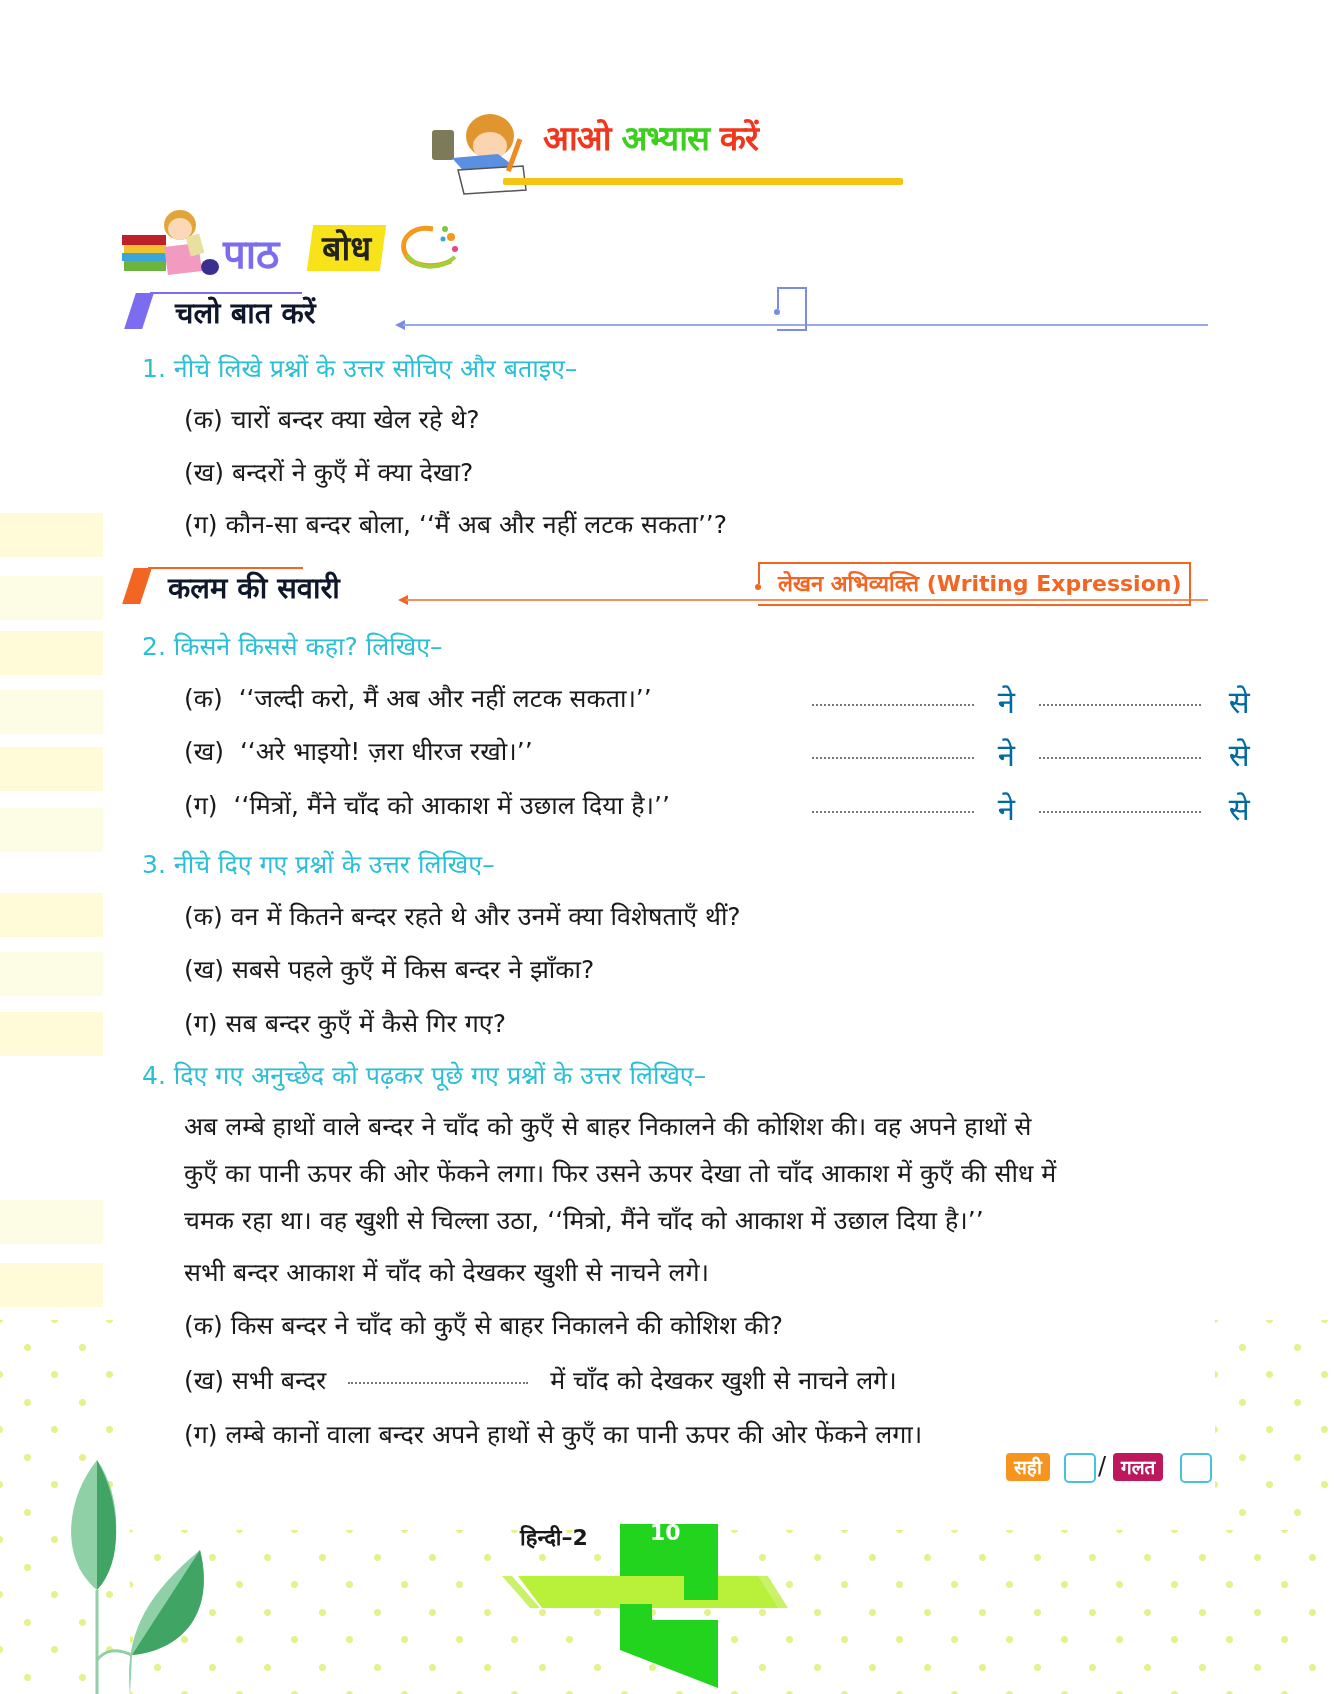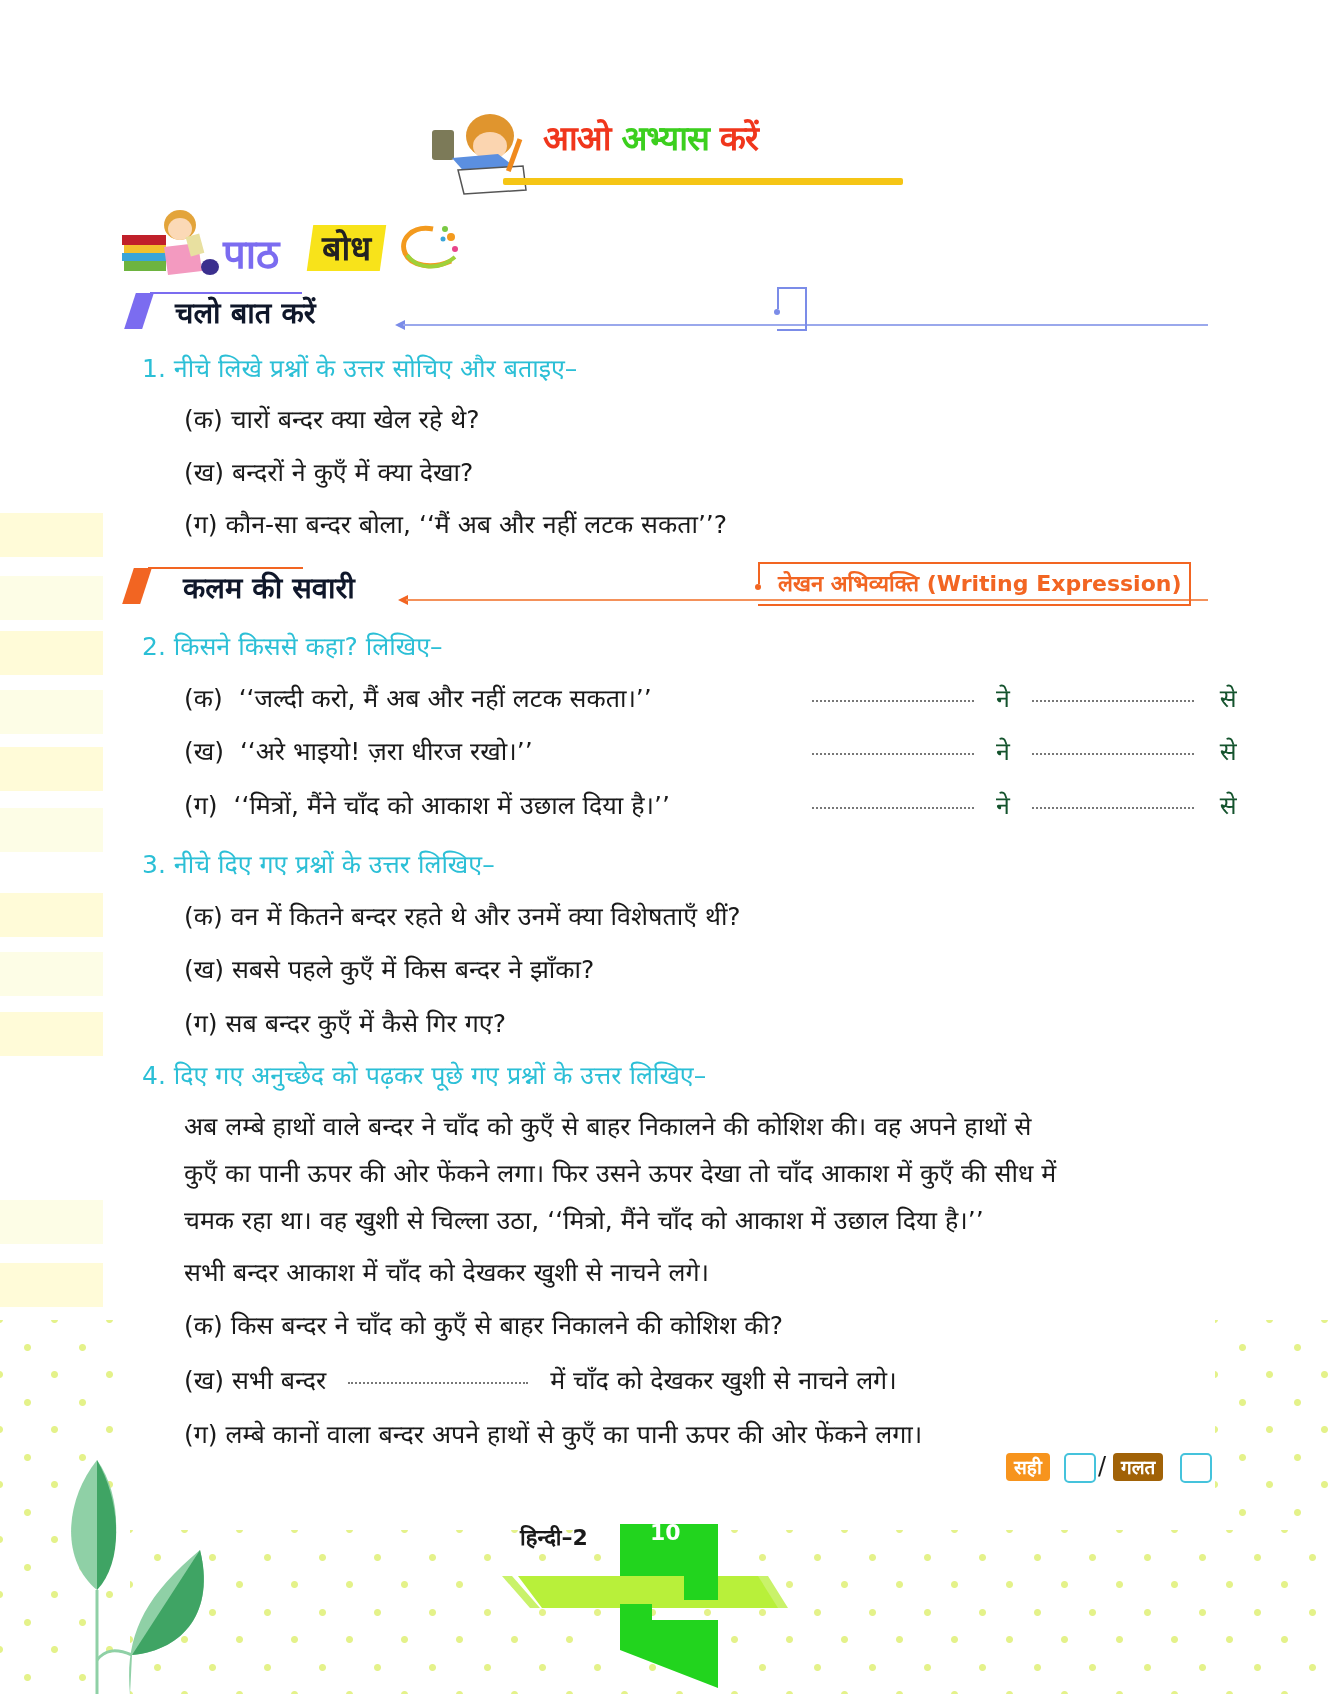--- a/index.html
+++ b/index.html
@@ -29,21 +29,21 @@
   .sec-arrowline { position:absolute; height:2px; }
   .sec-arrowhead { position:absolute; width:0; height:0; border-top:5px solid transparent; border-bottom:5px solid transparent; }
   .tagbox { position:absolute; height:40px; border:2px solid; border-left:none; font-size:22px; font-weight:bold; line-height:40px; padding:0 8px 0 20px; white-space:nowrap; }
   .tagbox .dot { position:absolute; left:-3px; top:16px; width:6px; height:6px; border-radius:50%; }
   .tagbox .hook { position:absolute; left:0; top:0; width:2px; height:20px; }
   
   .q-head { position:absolute; left:142px; font-size:25px; color:#2bbfd6; white-space:nowrap; }
   .q-item { position:absolute; left:184px; font-size:25px; color:#1a1a1a; white-space:nowrap; }
   .para { position:absolute; left:184px; font-size:25px; color:#1a1a1a; white-space:nowrap; }
   .dotline { display:inline-block; border-bottom:2px dotted #777; height:1px; vertical-align:middle; }
-  .fill-row { position:absolute; font-size:25px; color:#14532d; white-space:nowrap; }
+  .fill-row { position:absolute; font-size:31px; color:#0369a1; white-space:nowrap; }
   
   .badge { position:absolute; height:28px; line-height:28px; font-size:19px; font-weight:bold; color:#fff; border-radius:4px; padding:0 8px; }
   .ansbox { position:absolute; width:28px; height:26px; border:2px solid #45c3dc; border-radius:5px; background:#fff; }
   
   .footer-label { position:absolute; left:520px; top:1521px; font-size:22px; font-weight:bold; color:#1a1a1a; }
   .pageno { position:absolute; left:650px; top:1520px; font-size:22px; font-weight:bold; color:#fff; }
 </style>
 </head>
 <body>
 
@@ -130,21 +130,21 @@
 </div>
 
 <div class="q-head" style="top:350px;">1.  नीचे लिखे प्रश्नों के उत्तर सोचिए और बताइए–</div>
 <div class="q-item" style="top:401px;">(क) चारों बन्दर क्या खेल रहे थे?</div>
 <div class="q-item" style="top:454px;">(ख) बन्दरों ने कुएँ में क्या देखा?</div>
 <div class="q-item" style="top:506px;">(ग)  कौन-सा बन्दर बोला, ‘‘मैं अब और नहीं लटक सकता’’?</div>
 
 <div>
   <div class="sec-bar" style="left:128px; top:568px; background:#f26522;"></div>
   <div class="sec-topline" style="left:148px; top:567px; width:155px; background:#f26522;"></div>
-  <div class="sec-title" style="left:183px; top:567px;text-align:center;">कलम की सवारी</div>
+  <div class="sec-title" style="left:168px; top:567px;text-align:center;">कलम की सवारी</div>
   <div class="sec-arrowhead" style="left:398px; top:595px; border-right:10px solid #f26522;"></div>
   <div class="sec-arrowline" style="left:406px; top:599px; width:802px; background:#f4915a;"></div>
   <div class="tagbox" style="left:758px; top:562px; border-color:#f26522; color:#f26522;">
     <span class="hook" style="background:#f26522;"></span><span class="dot" style="background:#f26522; top:20px;"></span>
     <span>लेखन अभिव्यक्ति (Writing Expression)</span>
   </div>
 </div>
 
 <div class="q-head" style="top:628px;">2.  किसने किससे कहा? लिखिए–</div>
 <div>
@@ -192,21 +192,21 @@
   <span>(ख) सभी बन्दर</span>
   <span class="dotline" style="width:180px; margin:0 14px;"></span>
   <span>में चाँद को देखकर खुशी से नाचने लगे।</span>
 </div>
 <div class="q-item" style="top:1416px;">(ग)  लम्बे कानों वाला बन्दर अपने हाथों से कुएँ का पानी ऊपर की ओर फेंकने लगा।</div>
 
 <div>
   <div class="badge" style="left:1006px; top:1453px; background:#f7941d;">सही</div>
   <div class="ansbox" style="left:1064px; top:1453px;"></div>
   <div class="abs" style="left:1098px; top:1452px; font-size:24px;">/</div>
-  <div class="badge" style="left:1113px; top:1453px; background:#a16207;">गलत</div>
+  <div class="badge" style="left:1113px; top:1453px; background:#be185d;">गलत</div>
   <div class="ansbox" style="left:1180px; top:1453px;"></div>
 </div>
 
 <svg class="abs" style="left:490px; top:1508px;" width="300" height="186" viewBox="0 0 300 186">
   <polygon points="12,68 22,68 50,100 40,100" fill="#c9f26a"></polygon>
   <polygon points="28,68 270,68 290,100 52,100" fill="#b8f03a"></polygon>
   <polygon points="268,68 278,68 298,100 288,100" fill="#c9f26a"></polygon>
   <polygon points="130,16 228,16 228,92 194,92 194,68 130,68" fill="#22d41e"></polygon>
   <polygon points="130,96 162,96 162,112 228,112 228,180 130,142" fill="#22d41e"></polygon>
 </svg>

